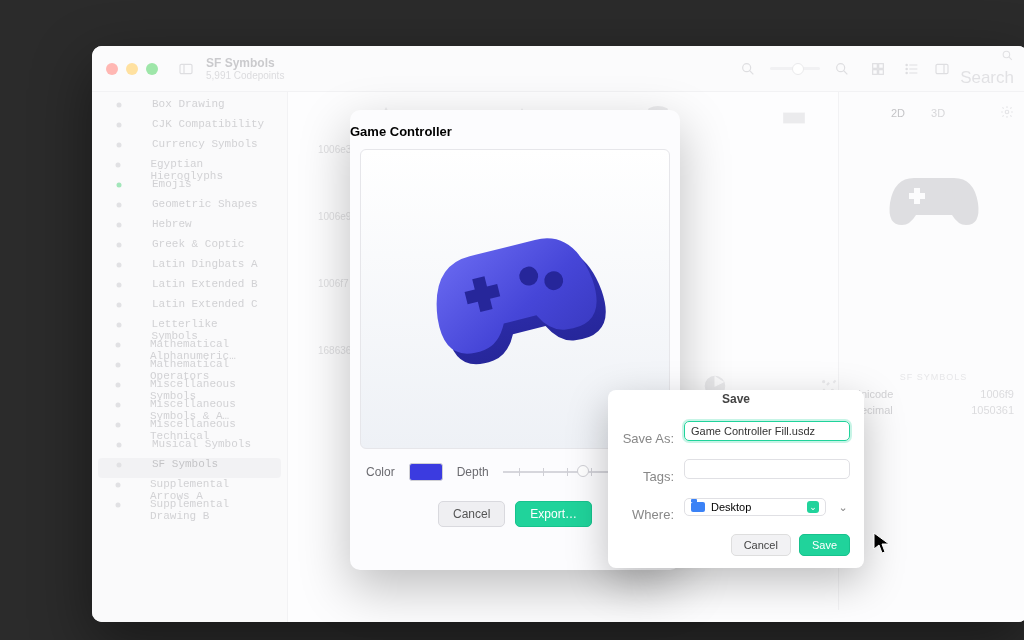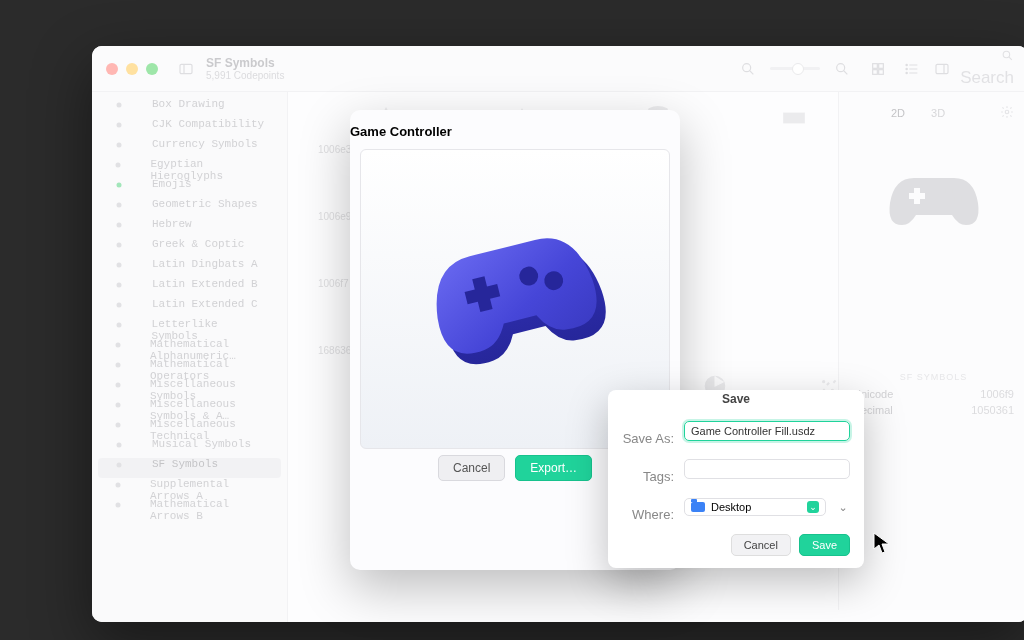--- a/index.html
+++ b/index.html
@@ -366,21 +366,21 @@
             </svg>
           </span>
           <span>Supplemental Arrows A</span>
         </div>
         <div class="sb-item">
           <span class="sb-ico">
             <svg viewBox="0 0 24 24">
               <circle cx="12" cy="12" r="5"></circle>
             </svg>
           </span>
-          <span>Mathematical Arrows B</span>
+          <span>Supplemental Drawing B</span>
         </div>
       </div>
 
     <div class="main">
       <div class="grid-row">
         <div class="glyph">
             <svg viewBox="0 0 24 24" fill="none" stroke-width="2">
               <path d="M12 4 L20 20 L4 20 Z"></path>
             </svg>
           </div>
@@ -549,20 +549,35 @@
       </defs>
       <g transform="rotate(-14 100 80)">
         <path d="M60 120 Q20 125 24 80 Q30 30 68 30 L132 30 Q170 30 176 80 Q180 125 140 120 Q125 118 116 100 L84 100 Q75 118 60 120 Z" fill="url(#g2)" transform="translate(6,12)"></path>
         <path d="M60 120 Q20 125 24 80 Q30 30 68 30 L132 30 Q170 30 176 80 Q180 125 140 120 Q125 118 116 100 L84 100 Q75 118 60 120 Z" fill="url(#g1)"></path>
         <path d="M55 62 h10 v-10 h12 v10 h10 v12 h-10 v10 h-12 v-10 h-10 Z" fill="#26269a"></path>
         <circle cx="118" cy="62" r="9" fill="#26269a"></circle>
         <circle cx="140" cy="72" r="9" fill="#26269a"></circle>
       </g>
     </svg>
   </div>
+  <div class="controls">
+    <span>Color</span>
+    <div class="swatch"></div>
+    <span>Depth</span>
+    <div class="depth-slider">
+      <div class="track"></div>
+      <div class="tick" style="left:10%"></div>
+        <div class="tick" style="left:25%"></div>
+      <div class="tick" style="left:40%"></div>
+        <div class="tick" style="left:55%"></div>
+      <div class="tick" style="left:70%"></div>
+        <div class="tick" style="left:85%"></div>
+      <div class="knob" style="left:46%"></div>
+    </div>
+  </div>
   <div class="modal-footer">
     <button class="btn">Cancel</button>
     <button class="btn primary">Export…</button>
   </div>
 </div>
 
 <div class="save-panel">
   <div class="sp-title">Save</div>
   <div class="sp-row">
     <span class="sp-label">Save As:</span>

